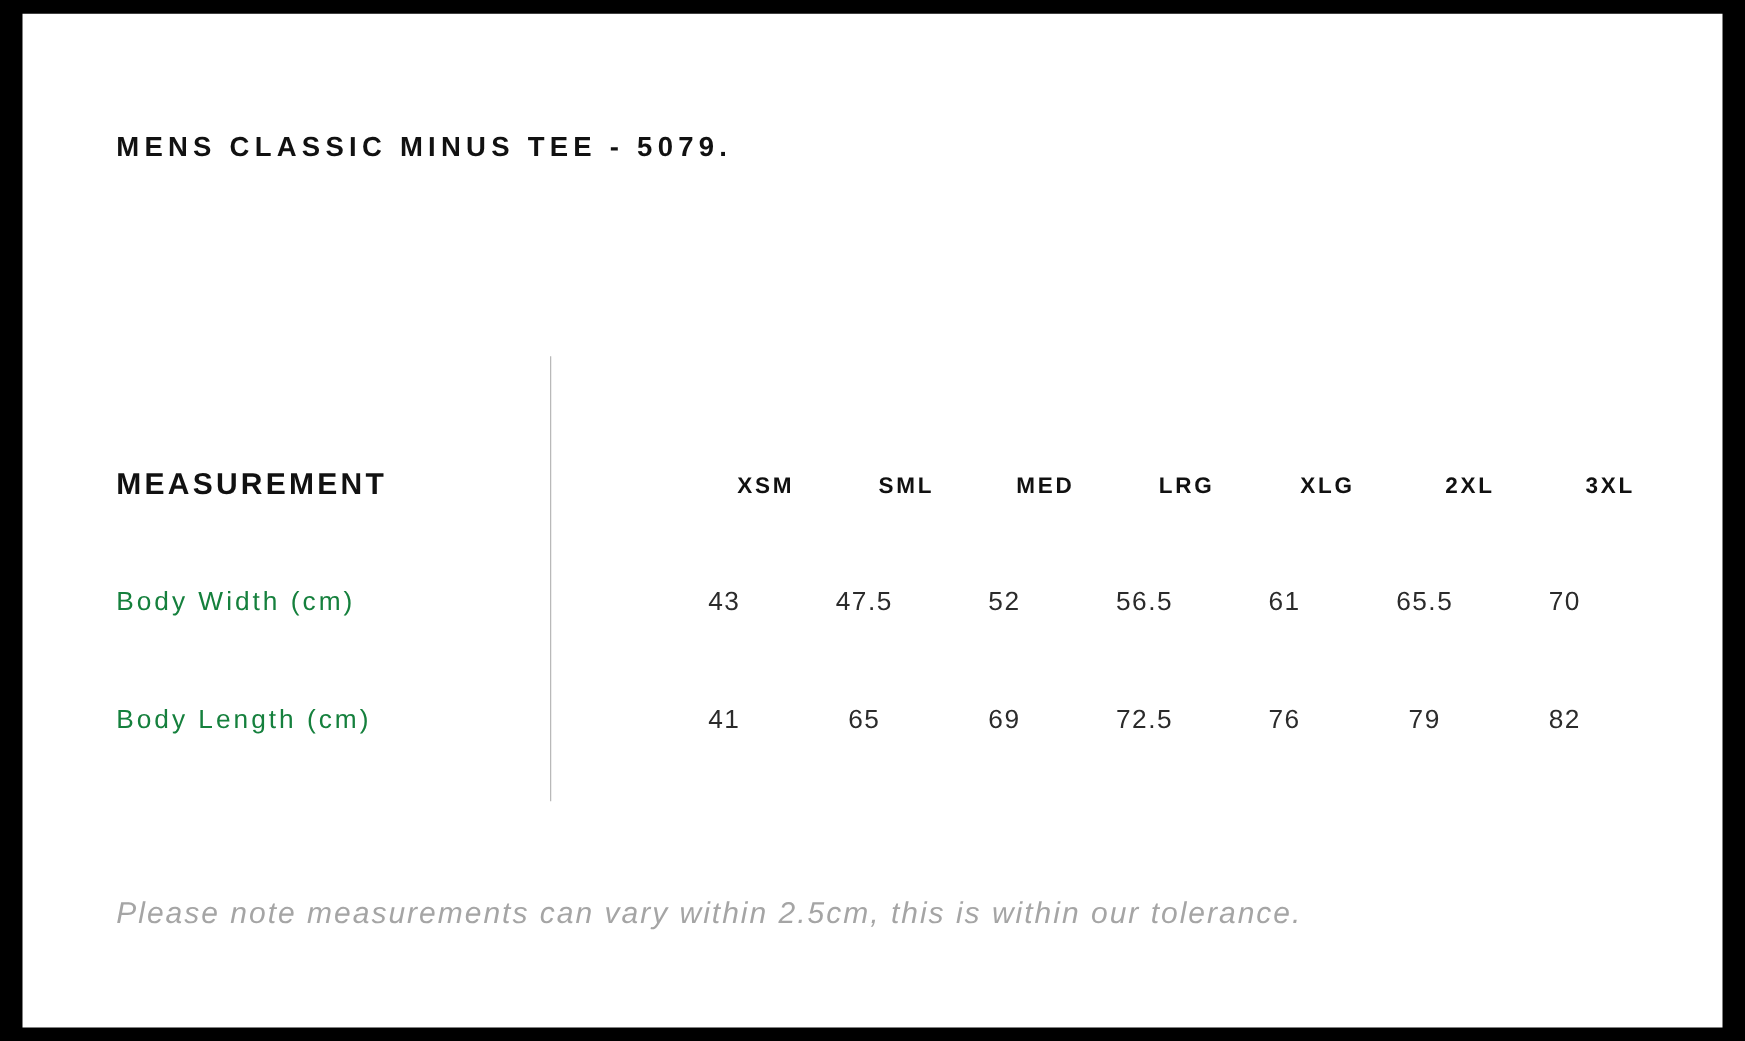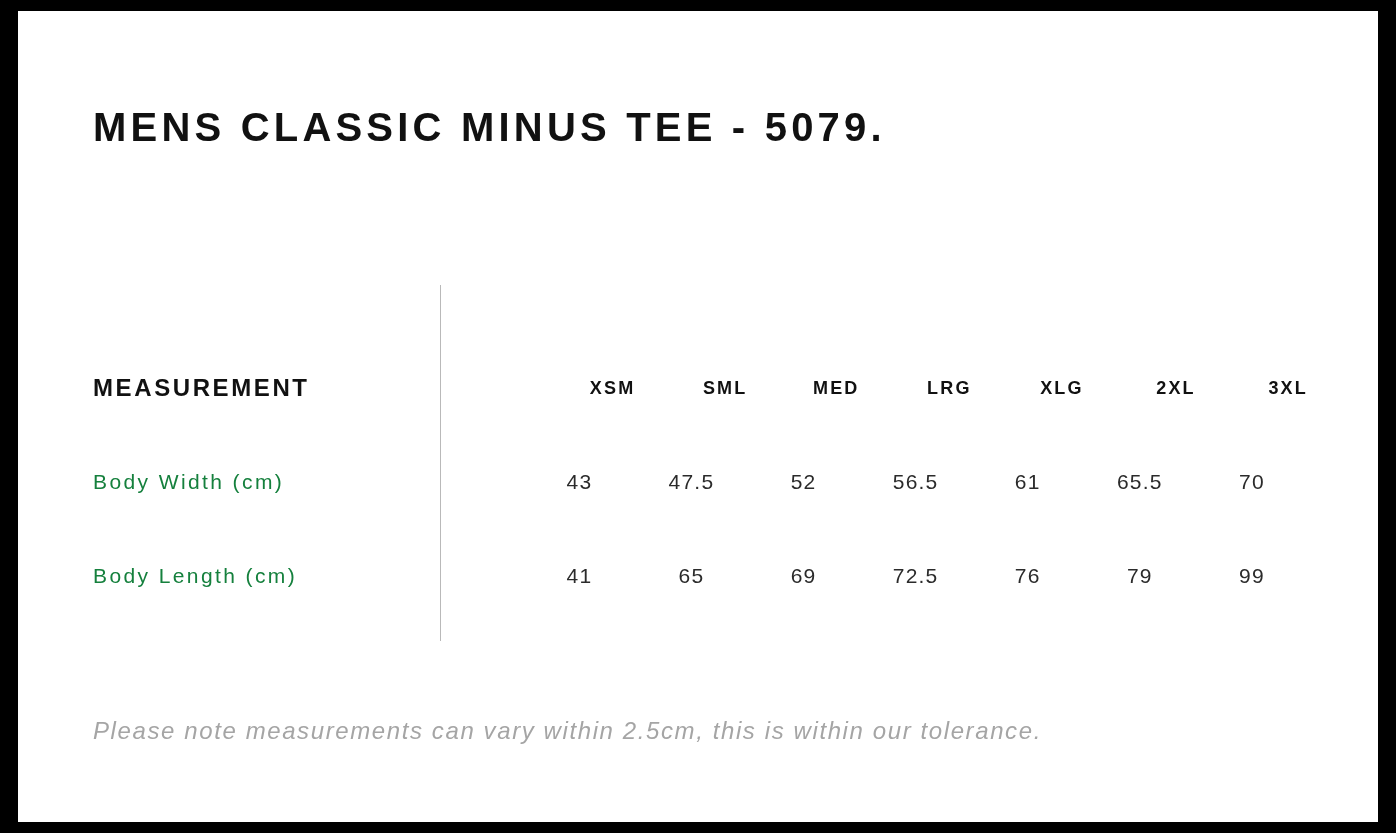--- a/index.html
+++ b/index.html
@@ -19,21 +19,21 @@
     top: 11px;
     width: 1360px;
     height: 811px;
     background: #ffffff;
     box-sizing: border-box;
   }
   .title {
     position: absolute;
     left: 75px;
     top: 94px;
-    font-size: 40px;
+    font-size: 22px;
     font-weight: bold;
     letter-spacing: 4.2px;
     color: #111111;
     white-space: nowrap;
   }
   .divider {
     position: absolute;
     left: 422px;
     top: 274px;
     width: 1px;
@@ -142,20 +142,20 @@
         <td class="value">70</td>
       </tr>
       <tr>
         <td class="row-label">Body Length (cm)</td>
         <td class="value">41</td>
         <td class="value">65</td>
         <td class="value">69</td>
         <td class="value">72.5</td>
         <td class="value">76</td>
         <td class="value">79</td>
-        <td class="value">99</td>
+        <td class="value">82</td>
       </tr>
     </tbody>
   </table>
 
   <div class="note">Please note measurements can vary within 2.5cm, this is within our tolerance.</div>
 
 </div>
 
 </body></html>

